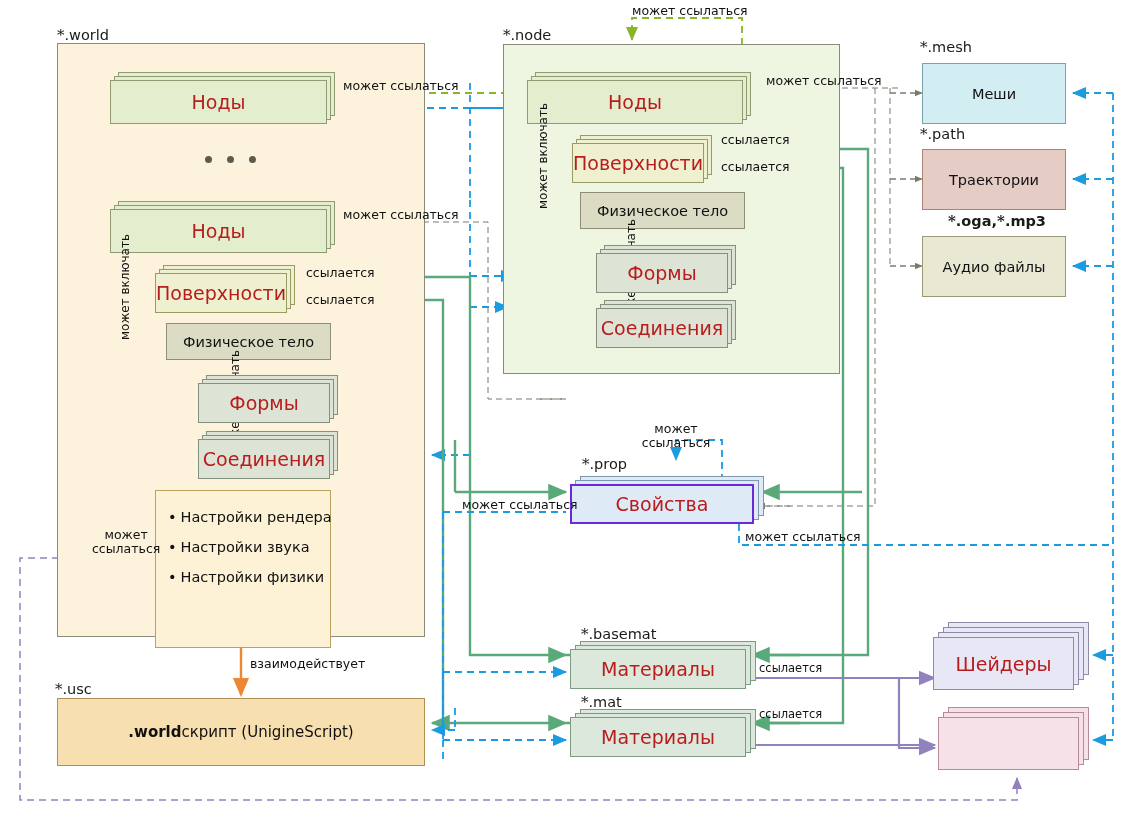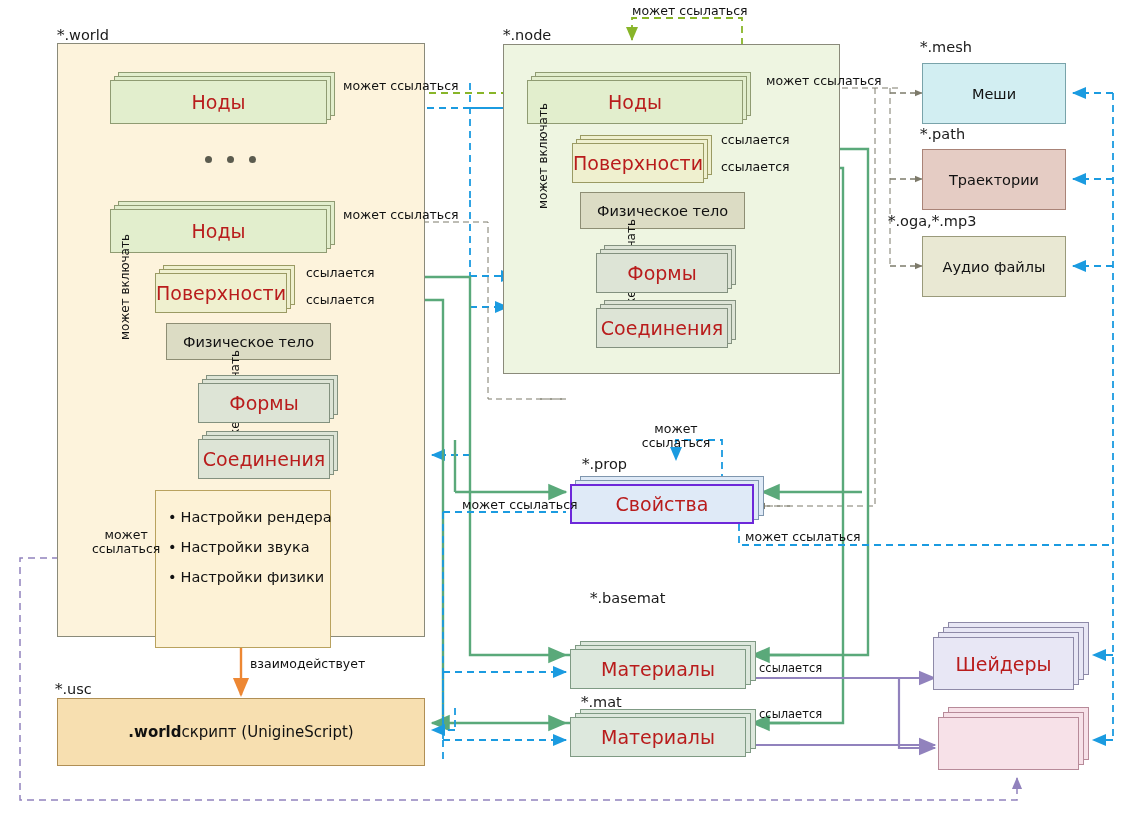--- a/index.html
+++ b/index.html
@@ -260,35 +260,35 @@
   <div class="ctitle" style="left:920px;top:38px;">
     <span class="ast">*</span><span>.mesh</span>
   </div>
   <div class="card" style="left:922px;top:63px;width:144px;height:61px;background:#d2eef2;border:1px solid #79a3aa;">Меши</div>
 
   <div class="ctitle" style="left:920px;top:125px;">
     <span class="ast">*</span><span>.path</span>
   </div>
   <div class="card" style="left:922px;top:149px;width:144px;height:61px;background:#e5ccc4;border:1px solid #a98377;">Траектории</div>
 
-  <div class="ctitle" style="left:888px;top:212px;">
+  <div class="ctitle" style="left:948px;top:212px;font-weight:bold;">
     <span class="ast">*</span><span>.oga,</span><span class="ast">*</span><span>.mp3</span>
   </div>
   <div class="card" style="left:922px;top:236px;width:144px;height:61px;background:#e9e8d3;border:1px solid #9a9a7b;">Аудио файлы</div>
 
   <div class="ctitle" style="left:582px;top:455px;">
     <span class="ast">*</span><span>.prop</span>
   </div>
   <div class="deck" style="left:570px;top:476px;width:194px;height:48px;">
     <div class="lay" style="left:10px;top:0;width:184px;height:40px;background:#dfeaf7;border:1px solid #7f96ae;"></div>
     <div class="lay" style="left:5px;top:4px;width:184px;height:40px;background:#dfeaf7;border:1px solid #7f96ae;"></div>
     <div class="top" style="left:0px;top:8px;width:184px;height:40px;background:#dfeaf7;border:2px solid #6d28d9;">Свойства</div>
   </div>
 
-  <div class="ctitle" style="left:581px;top:589px;margin-left:9px;">
+  <div class="ctitle" style="left:581px;top:625px;">
     <span class="ast">*</span><span>.basemat</span>
   </div>
   <div class="deck" style="left:570px;top:641px;width:186px;height:48px;">
     <div class="lay" style="left:10px;top:0;width:176px;height:40px;background:#dde8dd;border:1px solid #7f9a84;"></div>
     <div class="lay" style="left:5px;top:4px;width:176px;height:40px;background:#dde8dd;border:1px solid #7f9a84;"></div>
     <div class="top" style="left:0px;top:8px;width:176px;height:40px;background:#dde8dd;border:1px solid #7f9a84;">Материалы</div>
   </div>
 
   <div class="ctitle" style="left:581px;top:693px;">
     <span class="ast">*</span><span>.mat</span>

